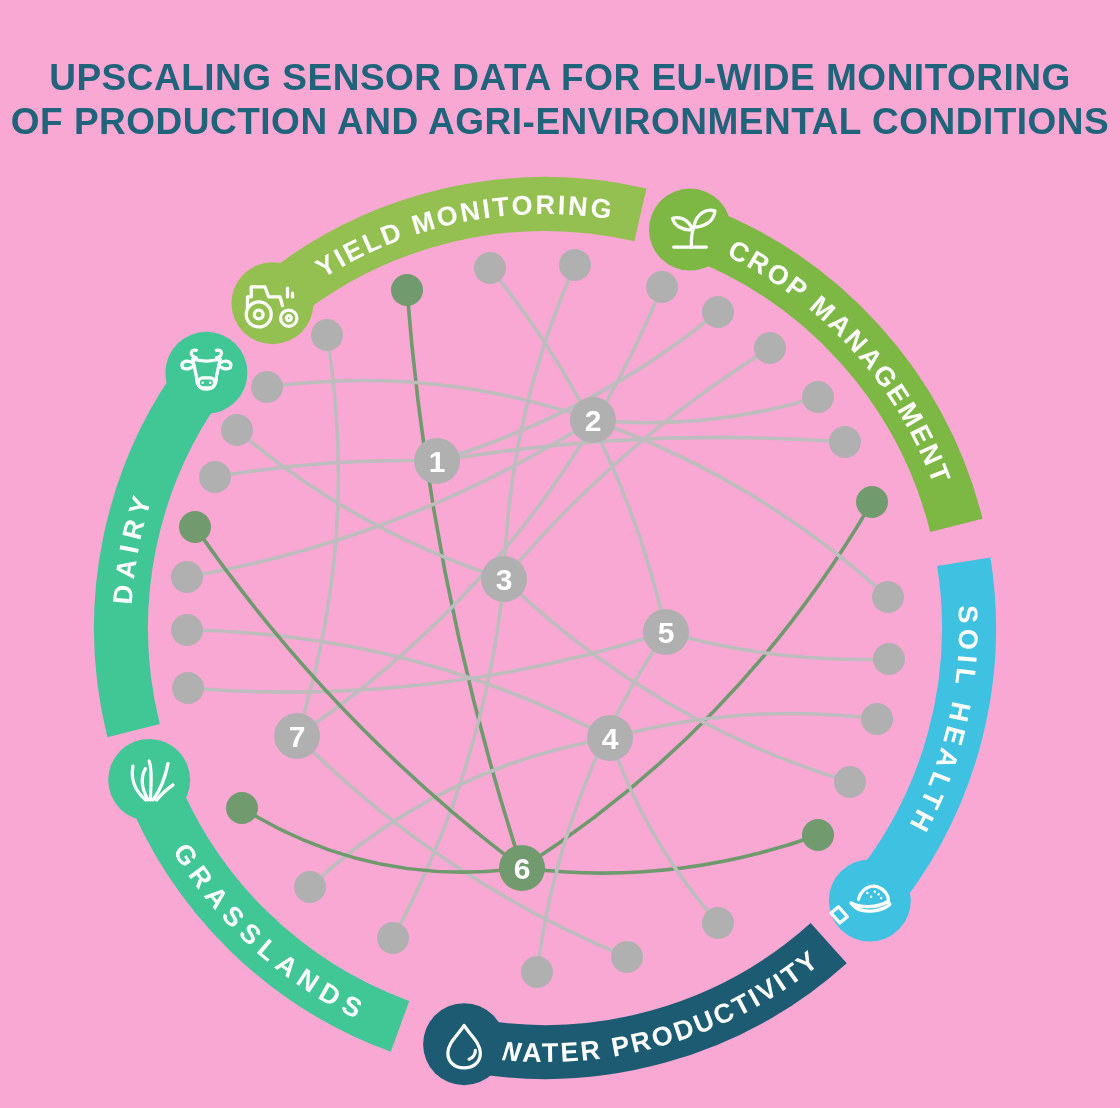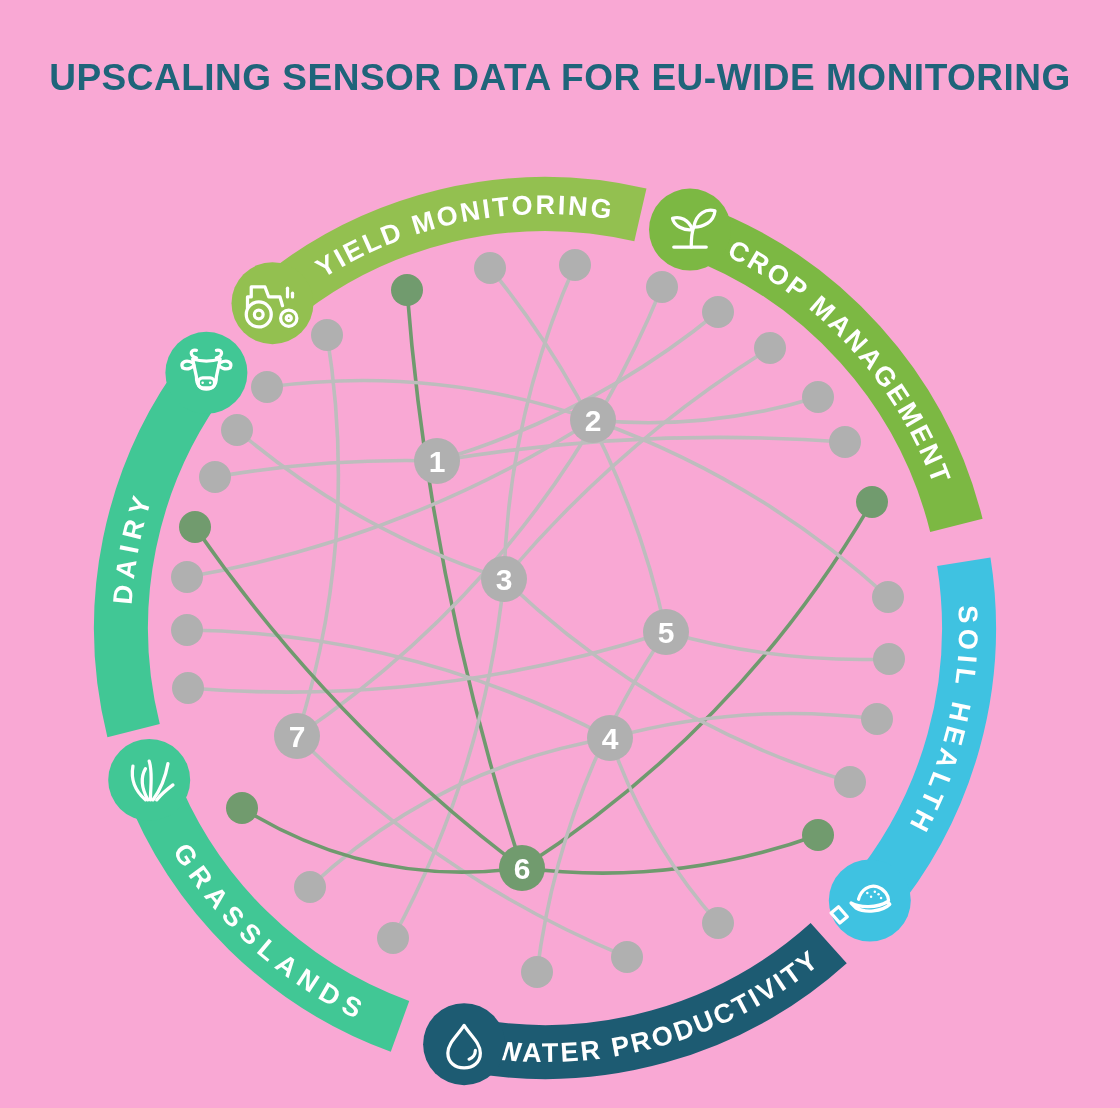--- a/index.html
+++ b/index.html
@@ -10,20 +10,21 @@
   .title div{white-space:nowrap;}
   svg{position:absolute;top:0;left:0;}
   svg text{font-family:"Liberation Sans", sans-serif;font-weight:bold;}
 </style>
 </head>
 <body>
 
 <div class="stage">
   <div class="title" style="color: rgb(31, 100, 122);">
     <div>UPSCALING SENSOR DATA FOR EU-WIDE MONITORING</div>
+    <div>OF PRODUCTION AND AGRI-ENVIRONMENTAL CONDITIONS</div>
   </div>
   <svg id="net" width="1120" height="1108" viewBox="0 0 1120 1108">
       <g>
         <path d="M 327 335 Q 360.1 539.1 297 736" fill="none" stroke="#bdbdbd" stroke-width="3.6"></path>
         <path d="M 407 290 Q 429.8 585.9 522 868" fill="none" stroke="#6f9a6e" stroke-width="3.6"></path>
         <path d="M 490 268 Q 621.7 428.9 666 632" fill="none" stroke="#bdbdbd" stroke-width="3.6"></path>
         <path d="M 575 265 Q 508.1 414.9 504 579" fill="none" stroke="#bdbdbd" stroke-width="3.6"></path>
         <path d="M 662 287 Q 546.9 566.3 297 736" fill="none" stroke="#bdbdbd" stroke-width="3.6"></path>
         <path d="M 718 312 Q 592.4 414.6 437 461" fill="none" stroke="#bdbdbd" stroke-width="3.6"></path>
         <path d="M 770 348 Q 618.5 442.2 504 579" fill="none" stroke="#bdbdbd" stroke-width="3.6"></path>

